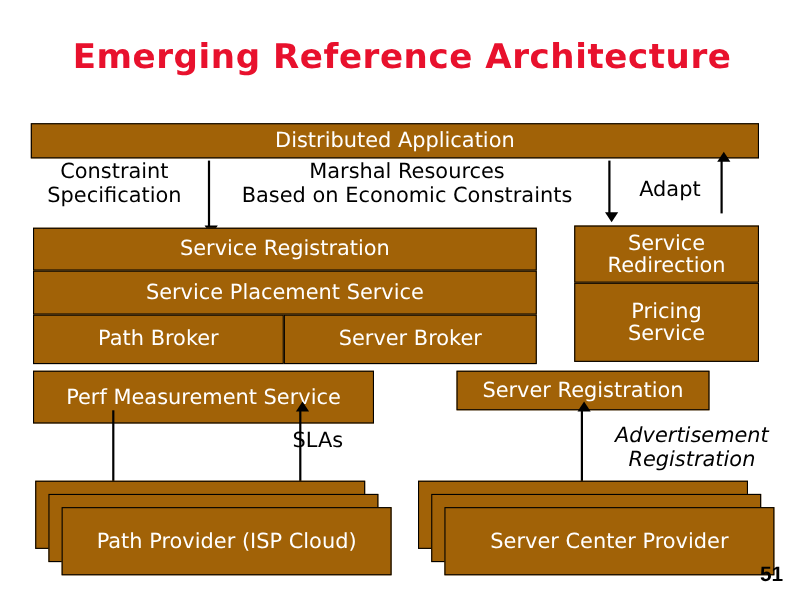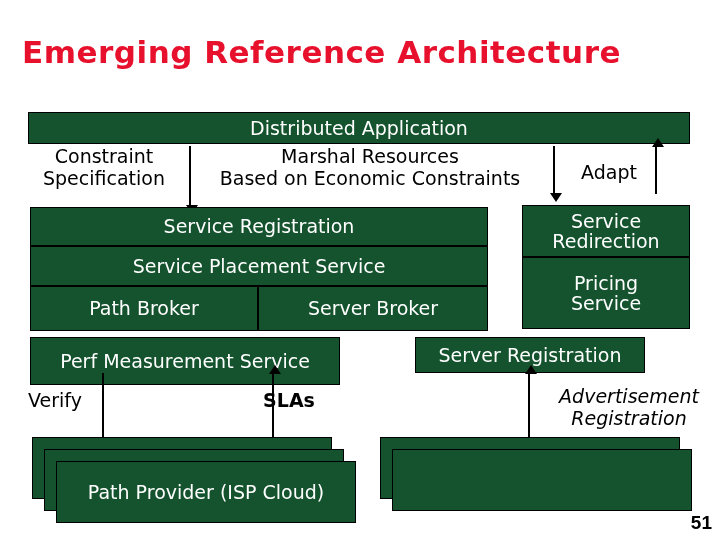--- a/index.html
+++ b/index.html
@@ -22,26 +22,27 @@
     left: 0;
     top: 34px;
     width: 643px;
     text-align: center;
     color: #e8112d;
     font-family: "DejaVu Sans", sans-serif;
     font-weight: bold;
     font-size: 31px;
     letter-spacing: 0.5px;
     white-space: nowrap;
+    padding-left: 44px;
   }
 
   
   .bbox {
     position: absolute;
-    background: #14532d;
+    background: #a16207;
     border: 1.4px solid #000000;
     box-sizing: border-box;
     color: #ffffff;
     font-family: "DejaVu Sans", sans-serif;
     font-size: 19px;
     line-height: 1.07;
     display: flex;
     align-items: center;
     justify-content: center;
     text-align: center;
@@ -133,23 +134,22 @@
   <div class="bbox" style="left:30px; top:337px; width:310px; height:48px;">Perf Measurement Service</div>
 
   <div class="bbox" style="left:522px; top:205px; width:168px; height:52px;">Service
 Redirection</div>
 
   <div class="bbox" style="left:522px; top:257px; width:168px; height:72px;">Pricing
 Service</div>
 
   <div class="bbox" style="left:415px; top:337px; width:230px; height:36px;">Server Registration</div>
 
-  <div class="anno" style="left:12px; top:390px; width:86px;">Verify</div>
 
-  <div class="anno" style="left:246px; top:390px; width:86px;font-weight:bold;">SLAs</div>
+  <div class="anno" style="left:246px; top:390px; width:86px;">SLAs</div>
 
   <div class="anno" style="left:540px; top:386px; width:178px;font-style:italic;">Advertisement
 Registration</div>
 
   <div class="arrow down" style="left:102px; top:373px; height:83px;">
       <span class="head"></span>
     </div>
 
   <div class="arrow up" style="left:272px; top:373px; height:82px;">
       <span class="head"></span>
@@ -158,16 +158,17 @@
   <div class="arrow up" style="left:528px; top:373px; height:82px;">
       <span class="head"></span>
     </div>
 
   <div class="bbox blank" style="left:32px; top:437px; width:300px; height:62px;"></div>
   <div class="bbox blank" style="left:44px; top:449px; width:300px; height:62px;"></div>
   <div class="bbox" style="left:56px; top:461px; width:300px; height:62px;">Path Provider (ISP Cloud)</div>
 
   <div class="bbox blank" style="left:380px; top:437px; width:300px; height:62px;"></div>
   <div class="bbox blank" style="left:392px; top:449px; width:300px; height:62px;"></div>
+  <div class="bbox" style="left:404px; top:461px; width:300px; height:62px;">Server Center Provider</div>
 
   <div id="page-number">51</div>
 
 </div>
 
 </body></html>

